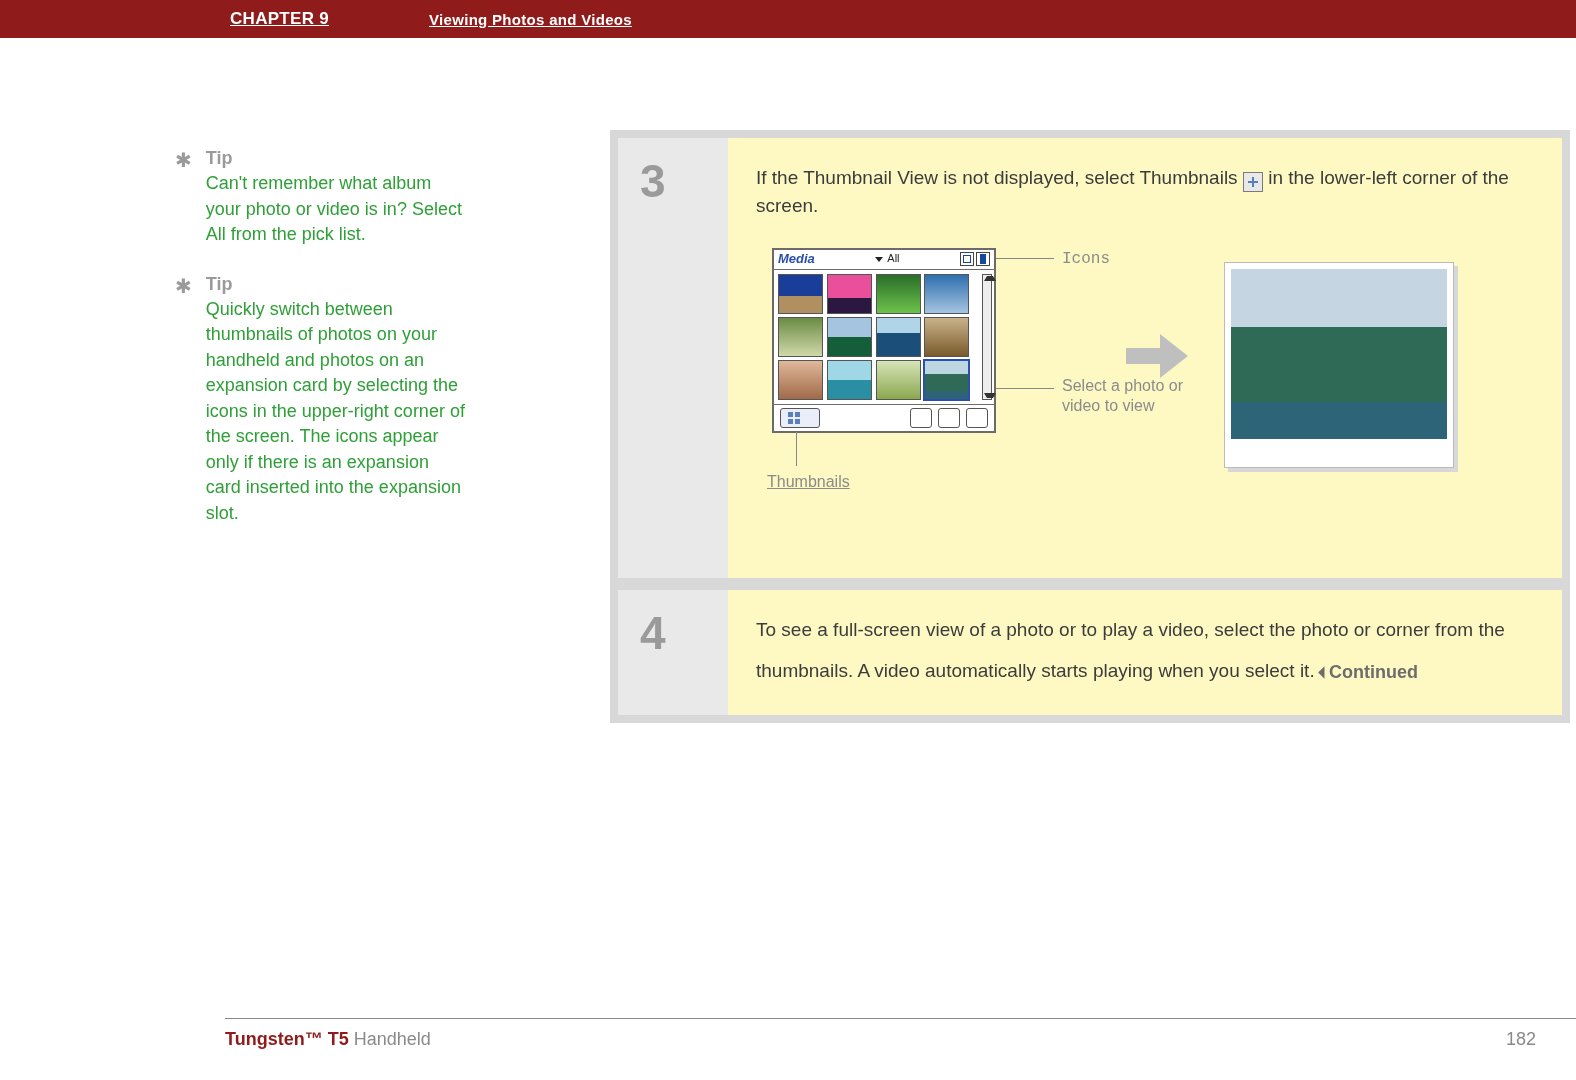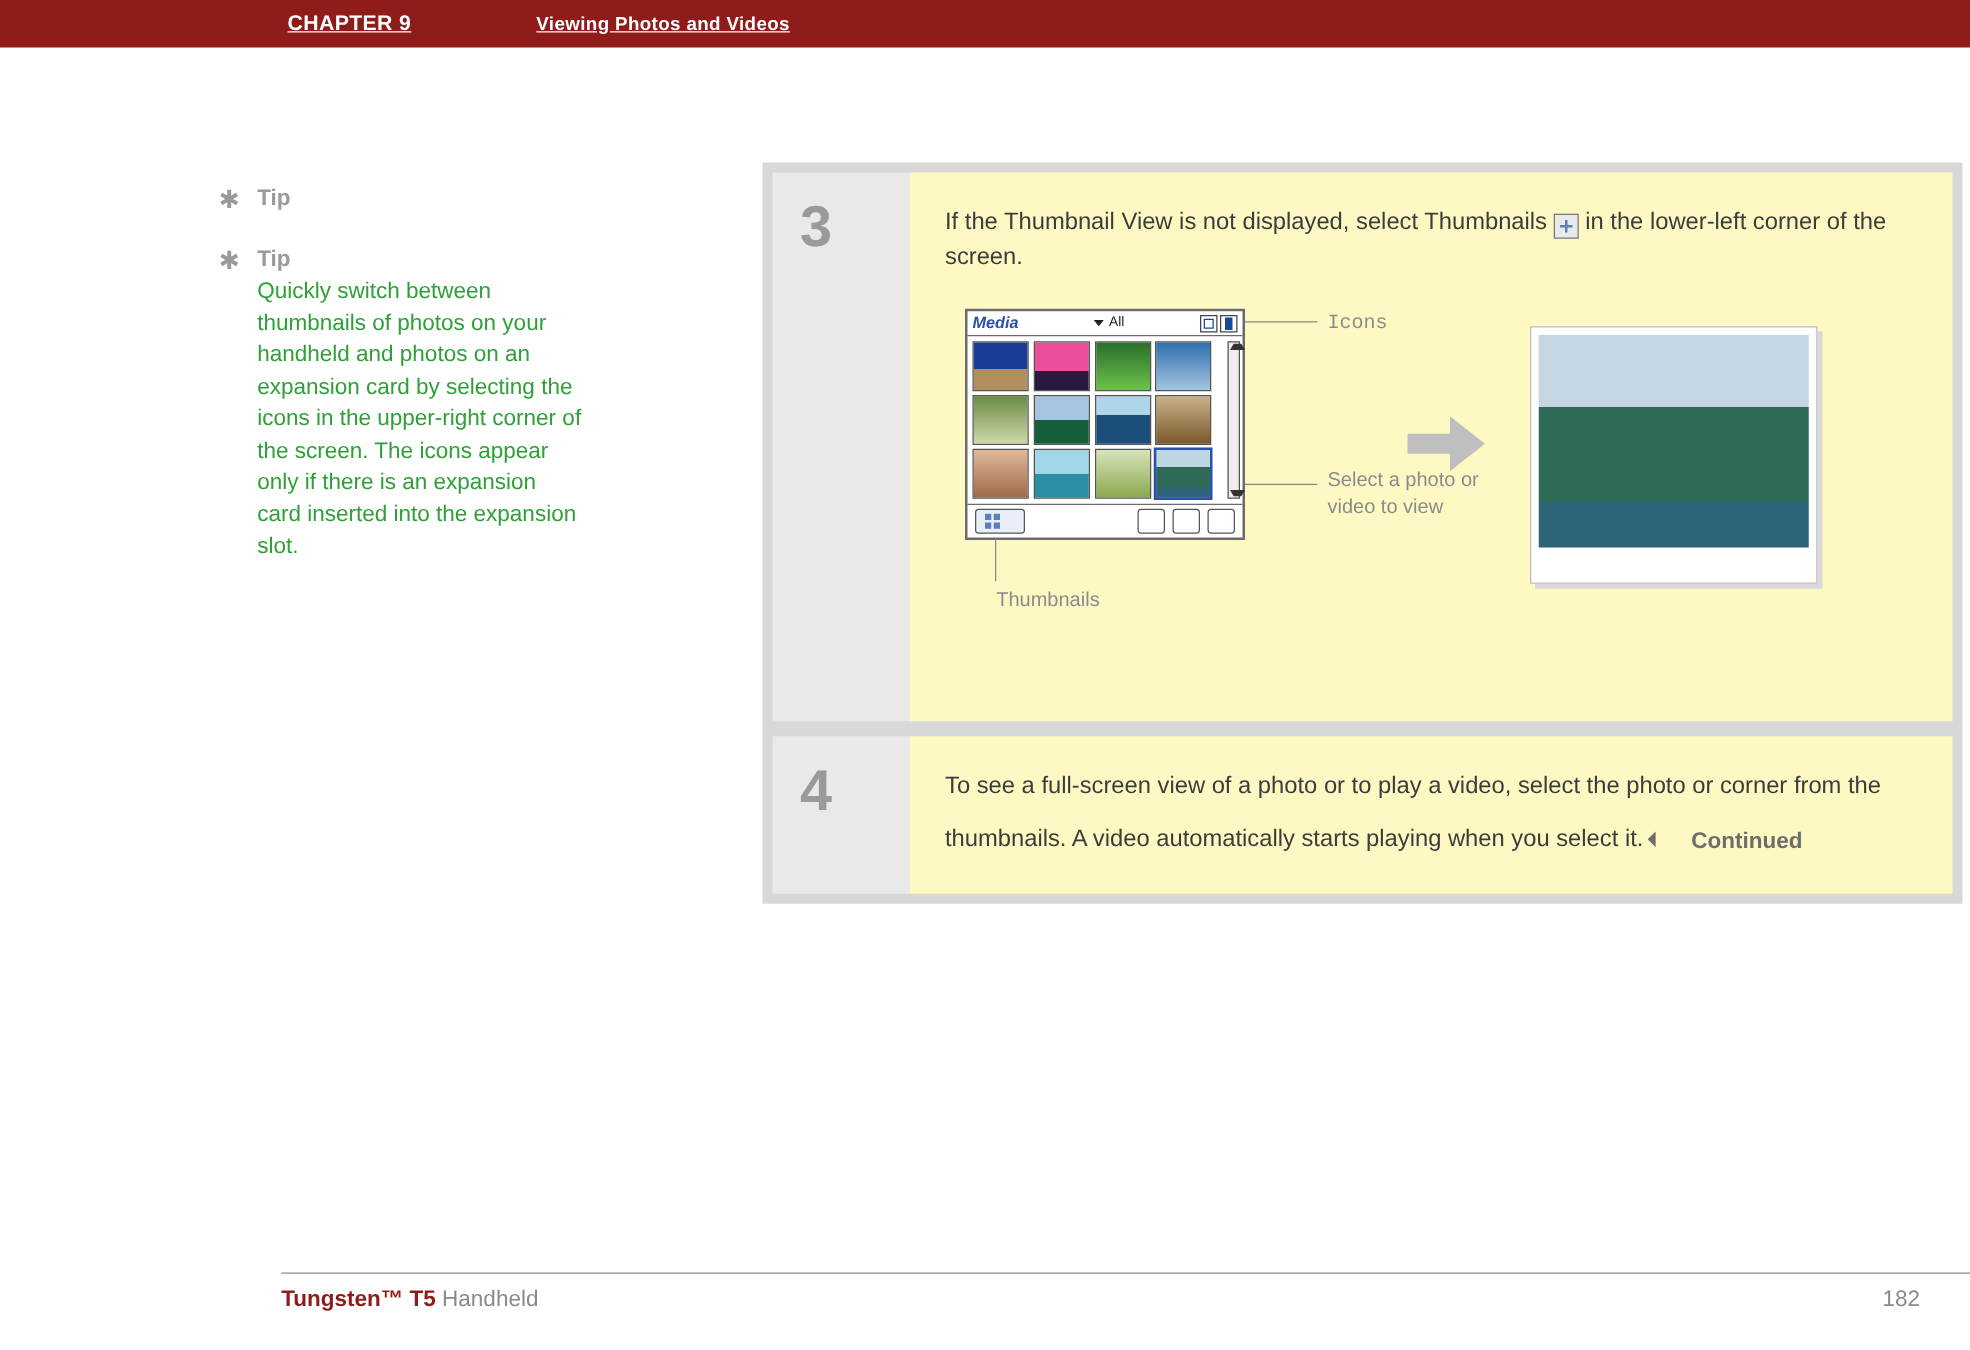--- a/index.html
+++ b/index.html
@@ -114,21 +114,21 @@
     font-size: 19px;
     line-height: 1.45;
   }
   .step-continued {
     margin-top: 16px;
     color: #6d6d6d;
     font-weight: 700;
     font-size: 18px;
     display: inline-flex;
     align-items: center;
-    gap: 24px;
+    gap: 0;
   }
   .chev {
     display:inline-block; width:0;height:0;
     border-left: 9px solid #6d6d6d;
     border-top: 9px solid transparent;
     transform: rotate(45deg);
   }
   .inline-icon {
     display:inline-flex;
     width:20px;height:20px;
@@ -292,20 +292,21 @@
 <div class="banner">
   <span class="banner-chapter">CHAPTER 9</span>
   <span class="banner-title">Viewing Photos and Videos</span>
 </div>
 
 <div class="tips">
   <div class="tip">
     <div class="tip-star">✱</div>
     <div class="tip-body">
       <div class="tip-label">Tip</div>
+      <div class="tip-text">Can't remember what album your photo or video is in? Select All from the pick list.</div>
     </div>
   </div>
   <div class="tip">
     <div class="tip-star">✱</div>
     <div class="tip-body">
       <div class="tip-label">Tip</div>
       <div class="tip-text">Quickly switch between thumbnails of photos on your handheld and photos on an expansion card by selecting the icons in the upper-right corner of the screen. The icons appear only if there is an expansion card inserted into the expansion slot.</div>
     </div>
   </div>
 </div>
@@ -359,21 +360,21 @@
           </div>
         </div>
 
         <div class="lead" style="left:240px; top:10px; width:58px;"></div>
         <div class="ann" style="left:306px; top:0px;font-family:Liberation Mono, monospace;">Icons</div>
 
         <div class="lead" style="left:240px; top:140px; width:58px;"></div>
         <div class="ann" style="left:306px; top:128px; width:140px; line-height:1.3;">Select a photo or video to view</div>
 
         <div class="leadv" style="left:40px; top:184px; height:34px;"></div>
-        <div class="ann" style="left:41px; top:222px;">Thumbnails</div>
+        <div class="ann" style="left:11px; top:222px;text-decoration:underline;">Thumbnails</div>
 
         <div class="bigarrow"></div>
 
         <div class="preview">
           <div class="preview-inner"></div>
         </div>
       </div>
     </div>
   </div>
 

